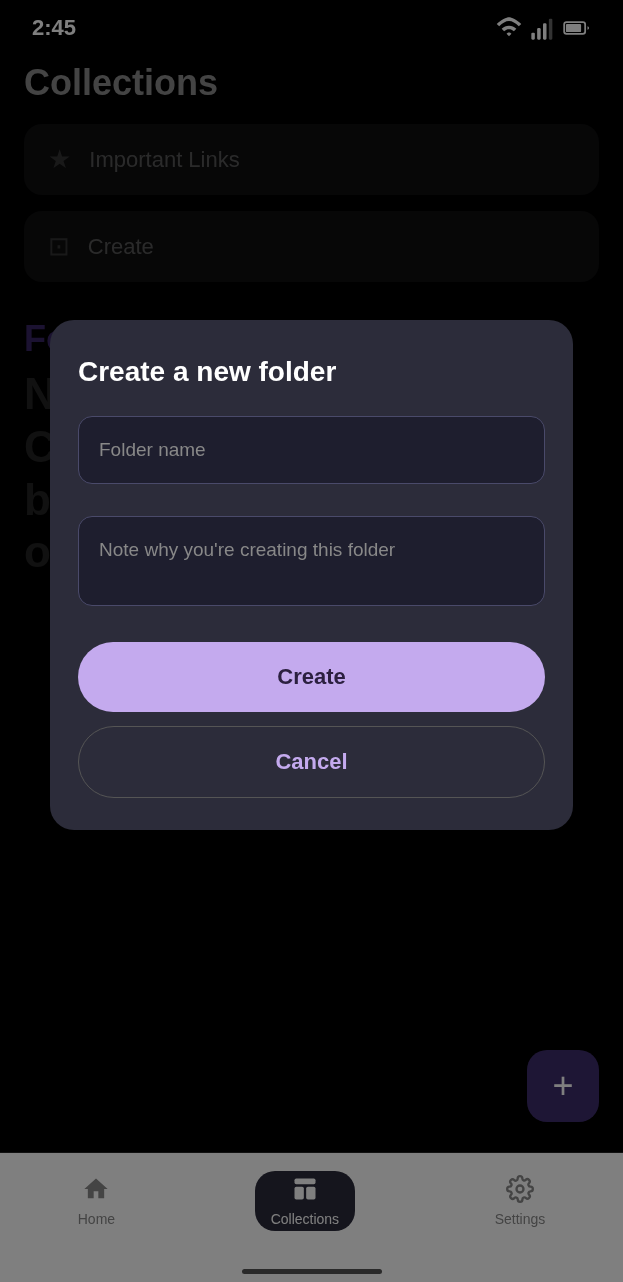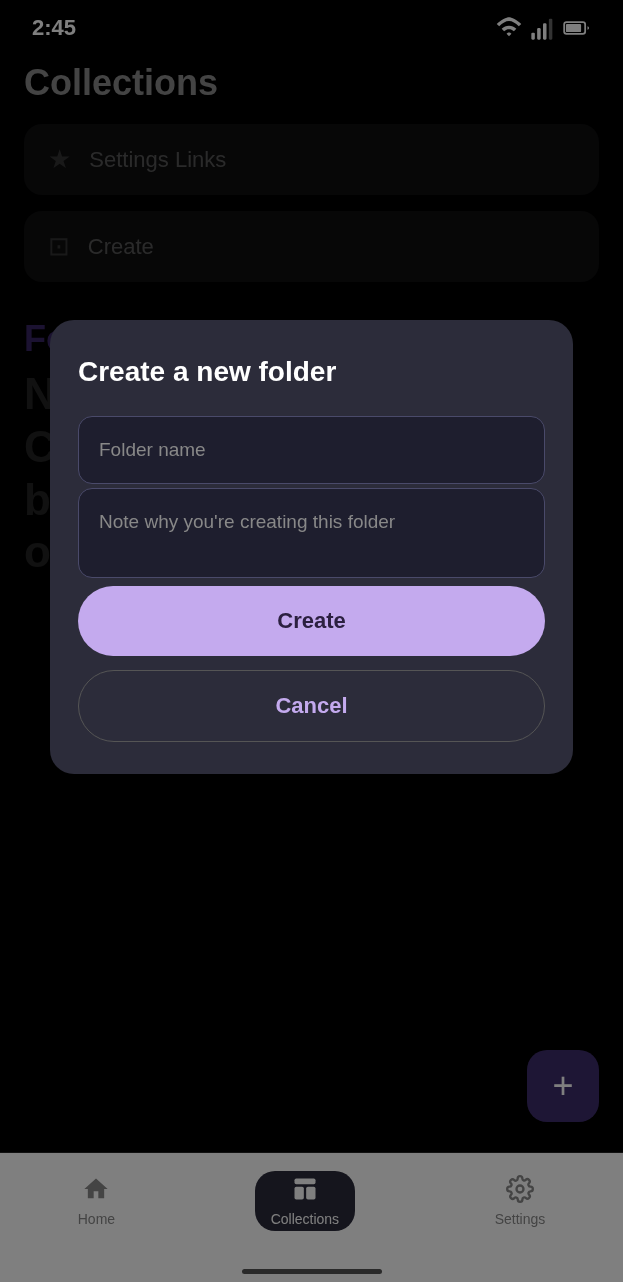--- a/index.html
+++ b/index.html
@@ -121,21 +121,21 @@
     }
 
     .modal-input {
       width: 100%;
       background: #1e1e2e;
       border: 1.5px solid #4a4a6a;
       border-radius: 14px;
       padding: 22px 20px;
       font-size: 19px;
       color: #aaa;
-      margin-bottom: 4px;
+      margin-bottom: 32px;
       outline: none;
       font-family: inherit;
     }
 
     .modal-input::placeholder {
       color: #888;
     }
 
     .btn-create {
       width: 100%;
@@ -273,21 +273,21 @@
       <path d="M21 10.5v3c.8-.3 1.3-1 1.3-1.5s-.5-1.2-1.3-1.5z" fill="white"></path>
     </svg>
   </div>
 </div>
 
 <div class="page-title">Collections</div>
 
 <div class="bg-content">
   <div class="collection-card">
     <span class="card-icon">★</span>
-    <span class="card-label">Settings Links</span>
+    <span class="card-label">Important Links</span>
   </div>
   <div class="collection-card">
     <span class="card-icon">⊡</span>
     <span class="card-label">Create</span>
   </div>
 </div>
 
 <div class="bg-text">
   <div class="folder-label">Fo</div>
   <div class="description">N<br>C<br>better organization<br>of your links.</div>

